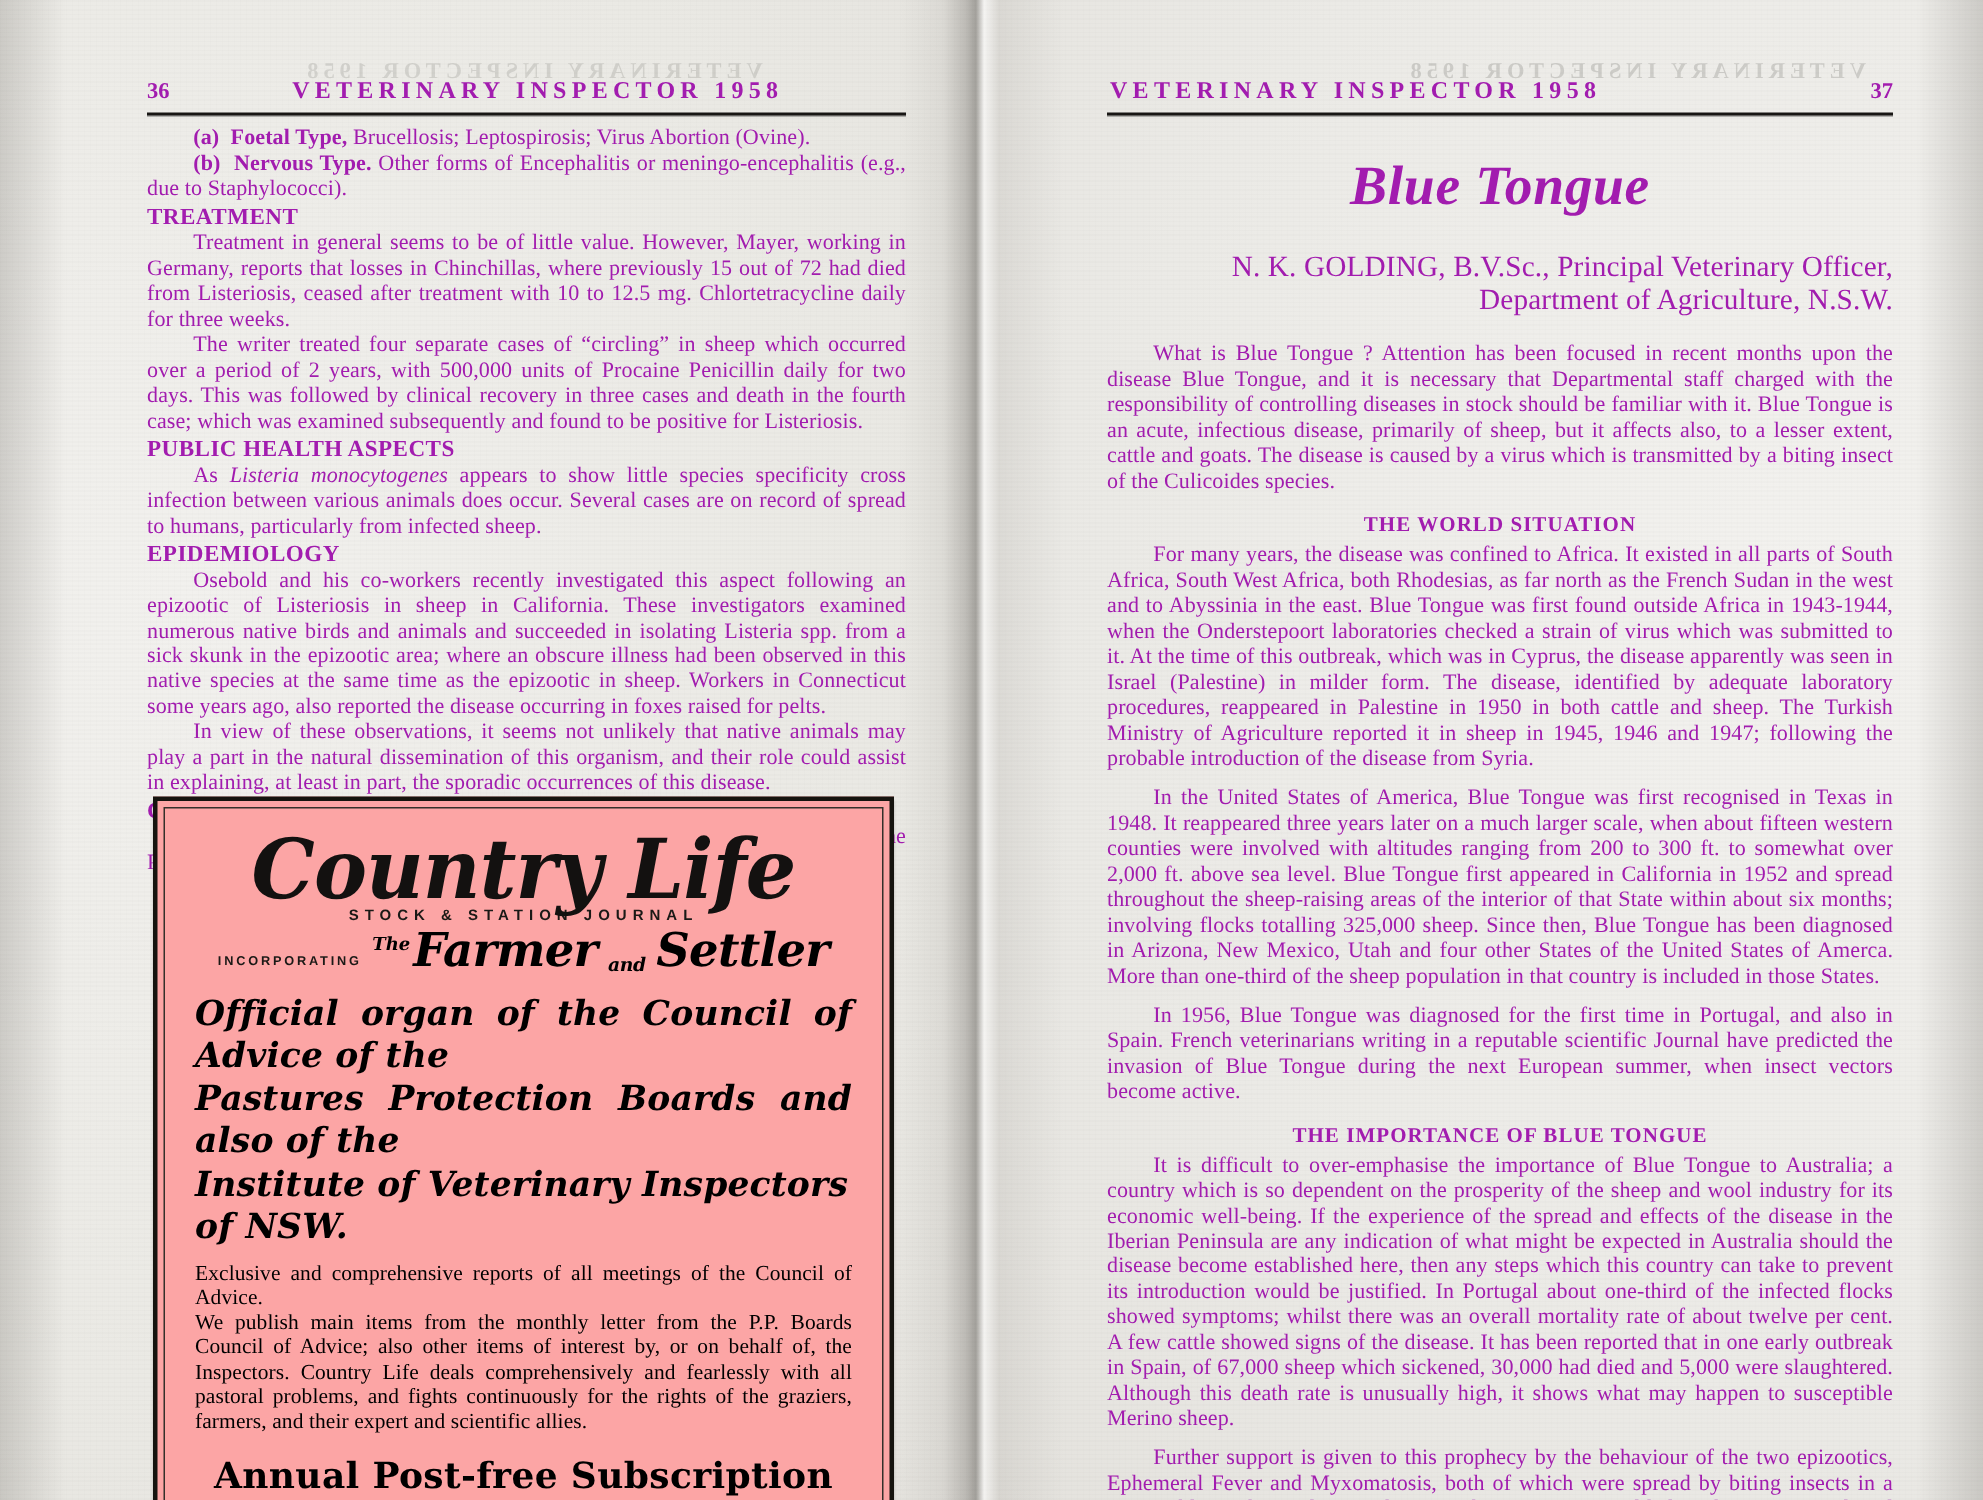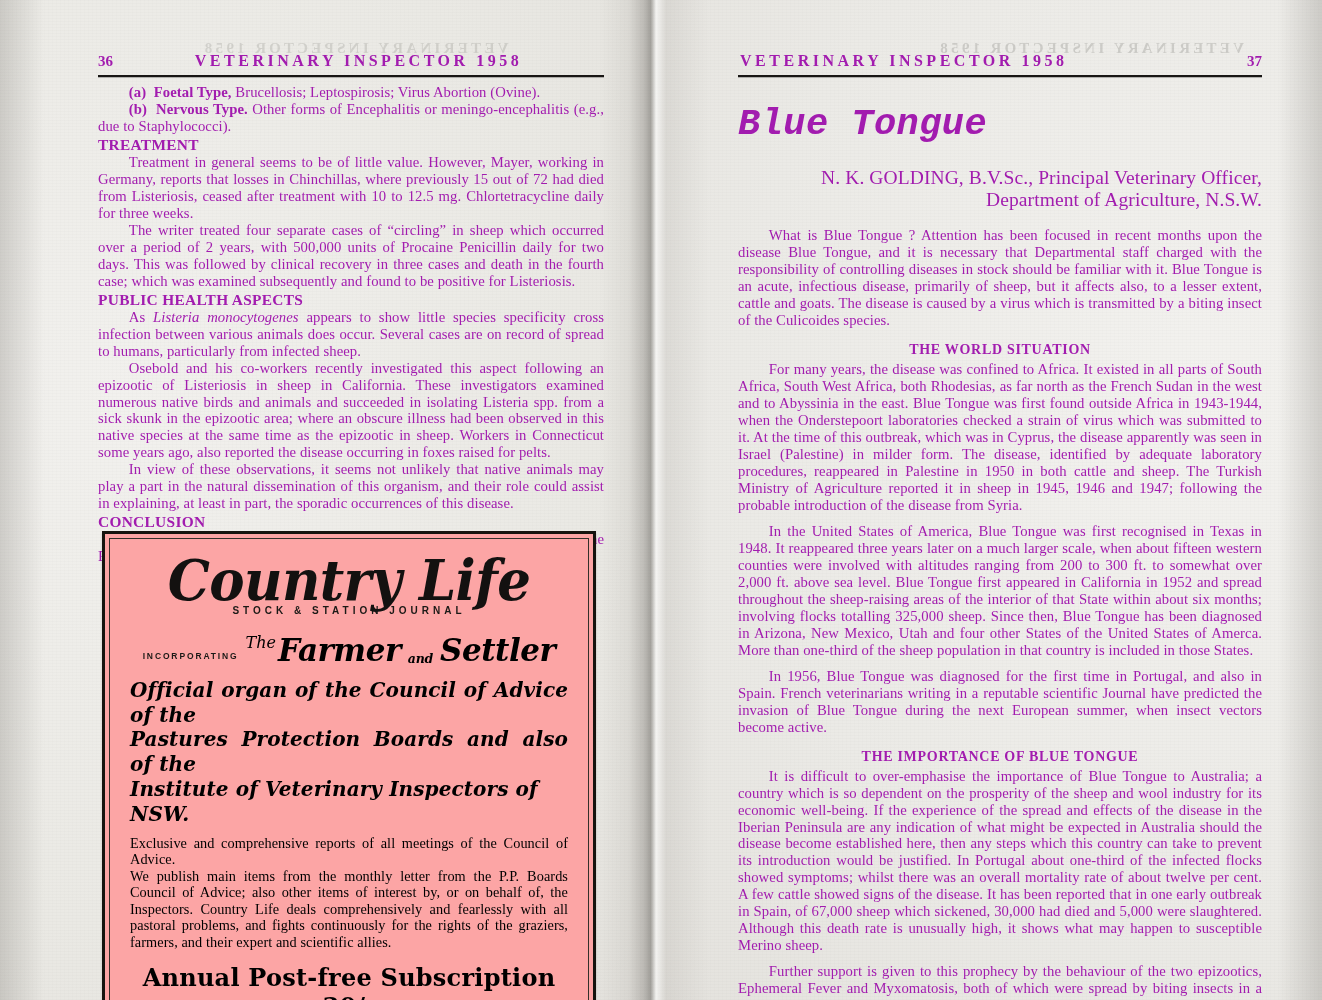--- a/index.html
+++ b/index.html
@@ -73,23 +73,23 @@
     text-align:justify;text-justify:inter-word;
     text-indent:2.1em;letter-spacing:.005em;
   }
   p.hang{text-indent:2.1em;}
   p.gap{margin-top:9px;}
   .it{font-style:italic;}
   .bd{font-weight:bold;}
 
   
   .art-title{
-    font-weight:bold;font-style:italic;
+    text-align:center;font-weight:bold;font-style:italic;
     font-size:37px;letter-spacing:.012em;margin:26px 0 22px 0;
-    font-family:Liberation Mono, monospace;
+    font-family:Liberation Serif, serif;
   }
   .byline{
     text-align:right;font-size:19.5px;line-height:1.14;margin:0 0 16px 0;
     letter-spacing:.005em;
   }
 
   
   .ad{
     position:absolute;left:102px;top:531px;width:494px;height:508px;
     border:3px solid #16140f;
@@ -117,33 +117,33 @@
   .cl-inc{
     display:flex;align-items:flex-end;justify-content:center;gap:7px;
     margin-top:3px;
   }
   .cl-inc .incorp{
     font-size:8.5px;letter-spacing:.22em;font-weight:bold;
     font-family:"Liberation Sans", sans-serif;
     padding-bottom:5px;color:#1b1916;
   }
   .cl-inc .the{
-    font-size:16px;font-style:italic;font-weight:normal;
-    font-family:"DejaVu Serif", serif;
-    padding-bottom:14px;margin-right:-5px;margin-top:14px;
+    font-size:12px;font-style:italic;font-weight:bold;
+    font-family:"DejaVu Serif", serif;
+    padding-bottom:14px;margin-right:-5px;
   }
   .cl-inc .fs{
     font-family:"DejaVu Serif", serif;
     font-weight:bold;font-style:italic;font-size:31px;line-height:1;
     letter-spacing:-.015em;
   }
   .cl-inc .and{font-size:12.5px;letter-spacing:-.02em;}
 
   .ad-slogan{
-    font-weight:bold;font-style:italic;font-size:20px;
+    font-weight:bold;font-style:italic;font-size:23px;
     line-height:1.24;margin:12px 0 8px 0;letter-spacing:.005em;
     font-family:"DejaVu Serif", serif;
     text-align:justify;
   }
   .ad-slogan div:last-child{text-align:left;}
   .ad-body{font-size:14.3px;line-height:1.165;text-align:justify;margin:0;}
   .ad-body p{text-indent:0;font-size:14.3px;}
   .ad-sub{
     text-align:center;font-weight:bold;font-size:24px;
     margin-top:13px;letter-spacing:.01em;
@@ -197,20 +197,21 @@
     <p class="hang"><span class="bd">(a)</span>&nbsp;&nbsp;<span class="bd">Foetal Type,</span><span> Brucellosis; Leptospirosis; Virus Abortion (Ovine).</span></p>
     <p class="hang"><span class="bd">(b)</span>&nbsp;&nbsp;<span class="bd">Nervous Type.</span><span> Other forms of Encephalitis or meningo-encephalitis (e.g., due to Staphylococci).</span></p>
 
     <h2 class="sec">TREATMENT</h2>
     <p>Treatment in general seems to be of little value. However, Mayer, working in Germany, reports that losses in Chinchillas, where previously 15 out of 72 had died from Listeriosis, ceased after treatment with 10 to 12.5 mg. Chlortetracycline daily for three weeks.</p>
     <p>The writer treated four separate cases of “circling” in sheep which occurred over a period of 2 years, with 500,000 units of Procaine Penicillin daily for two days. This was followed by clinical recovery in three cases and death in the fourth case; which was examined subsequently and found to be positive for Listeriosis.</p>
 
     <h2 class="sec">PUBLIC HEALTH ASPECTS</h2>
     <p><span>As </span><span class="it">Listeria monocytogenes</span><span> appears to show little species specificity cross infection between various animals does occur. Several cases are on record of spread to humans, particularly from infected sheep.</span></p>
 
+    <h2 class="sec">EPIDEMIOLOGY</h2>
     <p>Osebold and his co-workers recently investigated this aspect following an epizootic of Listeriosis in sheep in California.  These investigators examined numerous native birds and animals and succeeded in isolating Listeria spp. from a sick skunk in the epizootic area; where an obscure illness had been observed in this native species at the same time as the epizootic in sheep. Workers in Connecticut some years ago, also reported the disease occurring in foxes raised for pelts.</p>
     <p>In view of these observations, it seems not unlikely that native animals may play a part in the natural dissemination of this organism, and their role could assist in explaining, at least in part, the sporadic occurrences of this disease.</p>
 
     <h2 class="sec">CONCLUSION</h2>
     <p>A comprehensive review of Listeriosis is given by Olsen, C. (1954) in the Proceedings book of the 91st Annual Meeting of the A.V.M.A.</p>
   </div>
 
   <div class="ad">
     <div class="ad-inner">
 

